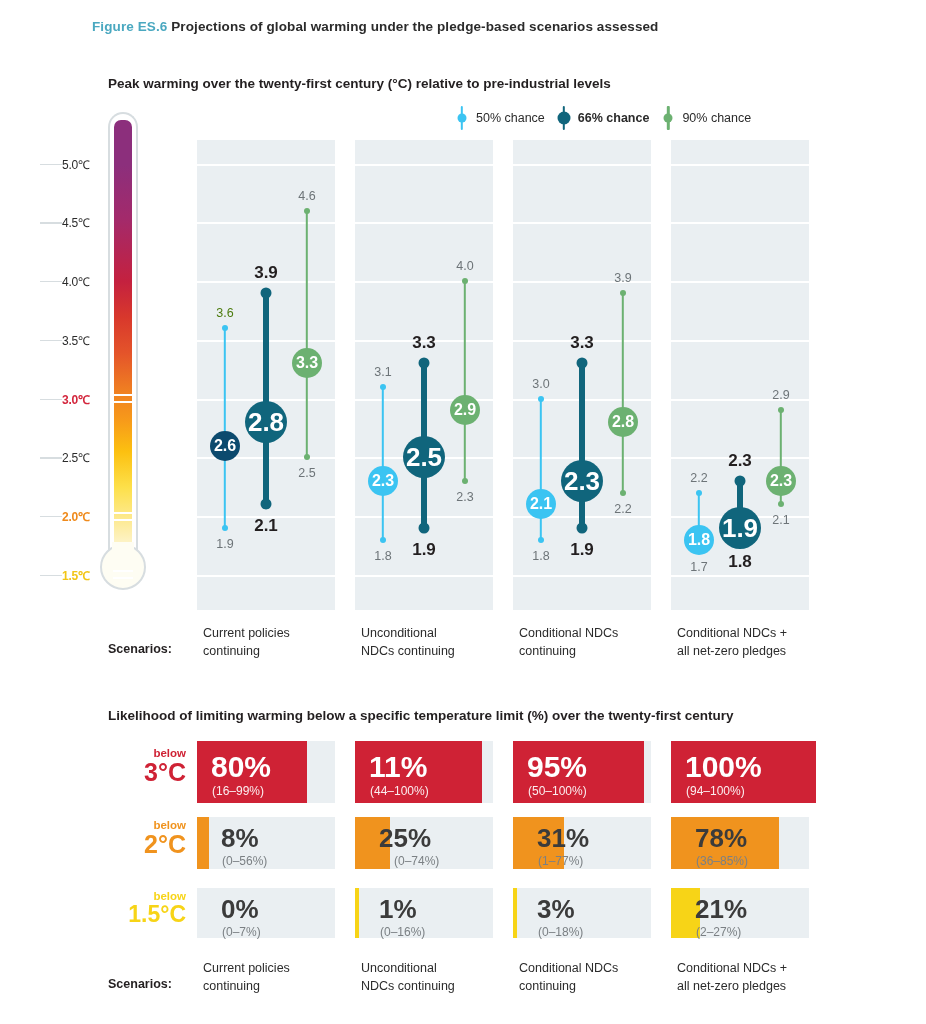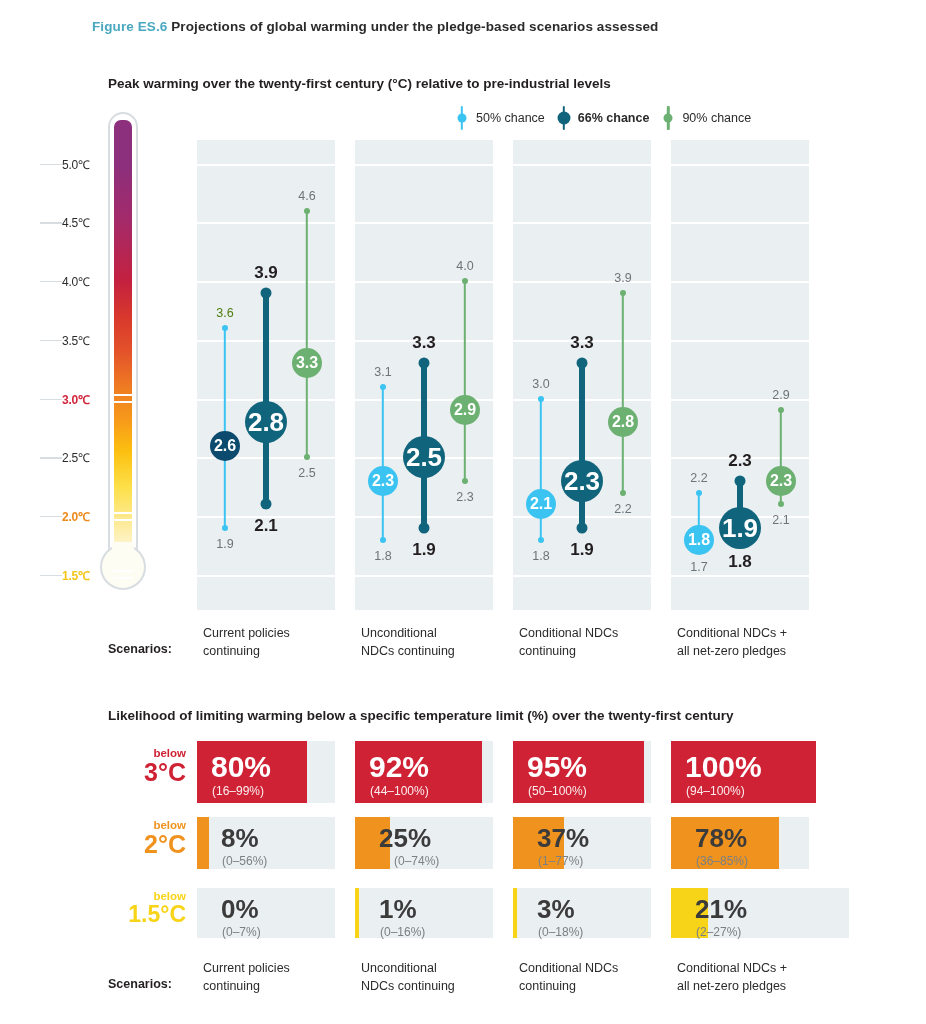--- a/index.html
+++ b/index.html
@@ -377,21 +377,21 @@
       <span class="below" style="color: rgb(207, 34, 53);">below</span>
       <span class="degv" style="color: rgb(207, 34, 53); font-size: 25px;">3°C</span>
     </div>
     <div class="cell-track" style="left: 197px; top: 741px; width: 138px; height: 62px;">
       <div class="cell-fill" style="width: 80%; background: rgb(207, 34, 53);"></div>
       <div class="cell-val" style="left: 14px; top: 11px; font-size: 30px; color: rgb(255, 255, 255);">80%</div>
       <div class="cell-range" style="left: 15px; top: 44px; color: rgba(255, 255, 255, 0.92);">(16–99%)</div>
     </div>
     <div class="cell-track" style="left: 355px; top: 741px; width: 138px; height: 62px;">
       <div class="cell-fill" style="width: 92%; background: rgb(207, 34, 53);"></div>
-      <div class="cell-val" style="left: 14px; top: 11px; font-size: 30px; color: rgb(255, 255, 255);">92%</div>
+      <div class="cell-val" style="left: 14px; top: 11px; font-size: 30px; color: rgb(255, 255, 255);">11%</div>
       <div class="cell-range" style="left: 15px; top: 44px; color: rgba(255, 255, 255, 0.92);">(44–100%)</div>
     </div>
     <div class="cell-track" style="left: 513px; top: 741px; width: 138px; height: 62px;">
       <div class="cell-fill" style="width: 95%; background: rgb(207, 34, 53);"></div>
       <div class="cell-val" style="left: 14px; top: 11px; font-size: 30px; color: rgb(255, 255, 255);">95%</div>
       <div class="cell-range" style="left: 15px; top: 44px; color: rgba(255, 255, 255, 0.92);">(50–100%)</div>
     </div>
     <div class="cell-track" style="left: 671px; top: 741px; width: 145px; height: 62px;">
       <div class="cell-fill" style="width: 100%; background: rgb(207, 34, 53);"></div>
       <div class="cell-val" style="left: 14px; top: 11px; font-size: 30px; color: rgb(255, 255, 255);">100%</div>
@@ -406,21 +406,21 @@
       <div class="cell-val" style="left: 24px; top: 8px; font-size: 26px; color: rgb(59, 59, 59);">8%</div>
       <div class="cell-range" style="left: 25px; top: 38px; color: rgb(123, 128, 132);">(0–56%)</div>
     </div>
     <div class="cell-track" style="left: 355px; top: 817px; width: 138px; height: 52px;">
       <div class="cell-fill" style="width: 25%; background: rgb(240, 147, 30);"></div>
       <div class="cell-val" style="left: 24px; top: 8px; font-size: 26px; color: rgb(59, 59, 59);">25%</div>
       <div class="cell-range" style="left: 39px; top: 38px; color: rgb(123, 128, 132);">(0–74%)</div>
     </div>
     <div class="cell-track" style="left: 513px; top: 817px; width: 138px; height: 52px;">
       <div class="cell-fill" style="width: 37%; background: rgb(240, 147, 30);"></div>
-      <div class="cell-val" style="left: 24px; top: 8px; font-size: 26px; color: rgb(59, 59, 59);">37%</div>
+      <div class="cell-val" style="left: 24px; top: 8px; font-size: 26px; color: rgb(59, 59, 59);">31%</div>
       <div class="cell-range" style="left: 25px; top: 38px; color: rgb(123, 128, 132);">(1–77%)</div>
     </div>
     <div class="cell-track" style="left: 671px; top: 817px; width: 138px; height: 52px;">
       <div class="cell-fill" style="width: 78%; background: rgb(240, 147, 30);"></div>
       <div class="cell-val" style="left: 24px; top: 8px; font-size: 26px; color: rgb(59, 59, 59);">78%</div>
       <div class="cell-range" style="left: 25px; top: 38px; color: rgb(123, 128, 132);">(36–85%)</div>
     </div>
     <div class="row-temp" style="left: 108px; top: 890px;">
       <span class="below" style="color: rgb(247, 212, 23);">below</span>
       <span class="degv" style="color: rgb(247, 212, 23); font-size: 23px;">1.5°C</span>
@@ -433,21 +433,21 @@
     <div class="cell-track" style="left: 355px; top: 888px; width: 138px; height: 50px;">
       <div class="cell-fill" style="width: 3%; background: rgb(247, 212, 23);"></div>
       <div class="cell-val" style="left: 24px; top: 8px; font-size: 26px; color: rgb(59, 59, 59);">1%</div>
       <div class="cell-range" style="left: 25px; top: 38px; color: rgb(123, 128, 132);">(0–16%)</div>
     </div>
     <div class="cell-track" style="left: 513px; top: 888px; width: 138px; height: 50px;">
       <div class="cell-fill" style="width: 3%; background: rgb(247, 212, 23);"></div>
       <div class="cell-val" style="left: 24px; top: 8px; font-size: 26px; color: rgb(59, 59, 59);">3%</div>
       <div class="cell-range" style="left: 25px; top: 38px; color: rgb(123, 128, 132);">(0–18%)</div>
     </div>
-    <div class="cell-track" style="left: 671px; top: 888px; width: 138px; height: 50px; padding-left: 40px;">
+    <div class="cell-track" style="left: 671px; top: 888px; width: 138px; height: 50px;">
       <div class="cell-fill" style="width: 21%; background: rgb(247, 212, 23);"></div>
       <div class="cell-val" style="left: 24px; top: 8px; font-size: 26px; color: rgb(59, 59, 59);">21%</div>
       <div class="cell-range" style="left: 25px; top: 38px; color: rgb(123, 128, 132);">(2–27%)</div>
     </div>
   </div>
 
 <div id="scen-lower">
     <div class="scen-word" style="left: 108px; top: 977px;">Scenarios:</div>
     <div class="scen-lab" style="left: 203px; top: 959px;">
       <div>Current policies</div>

